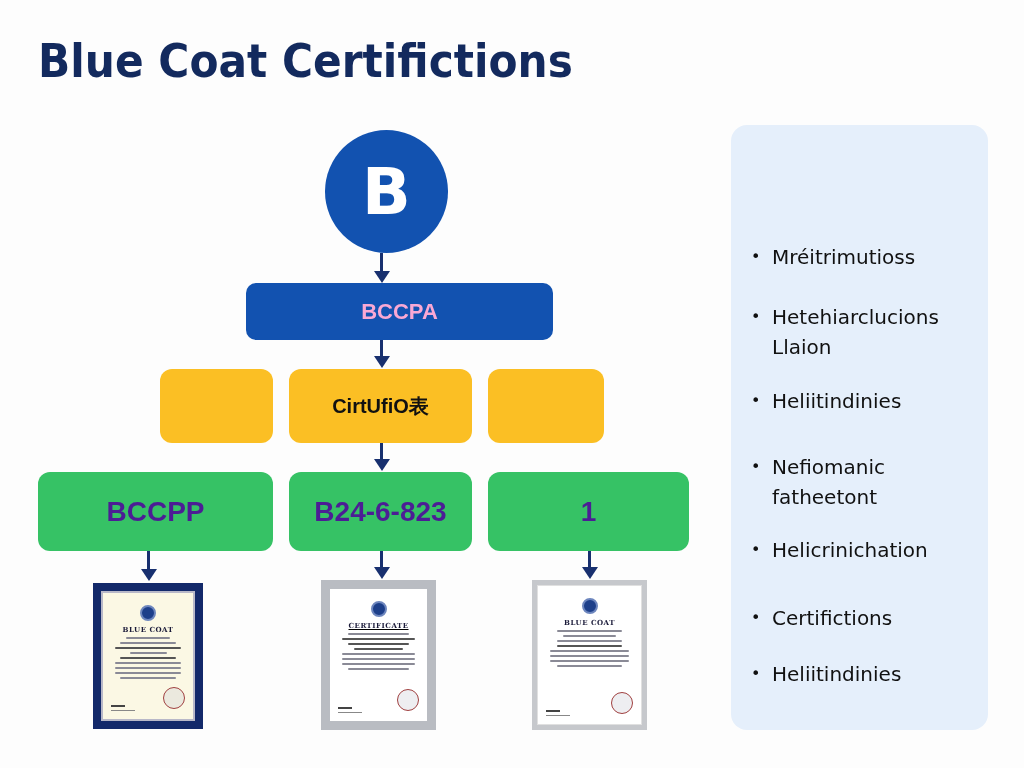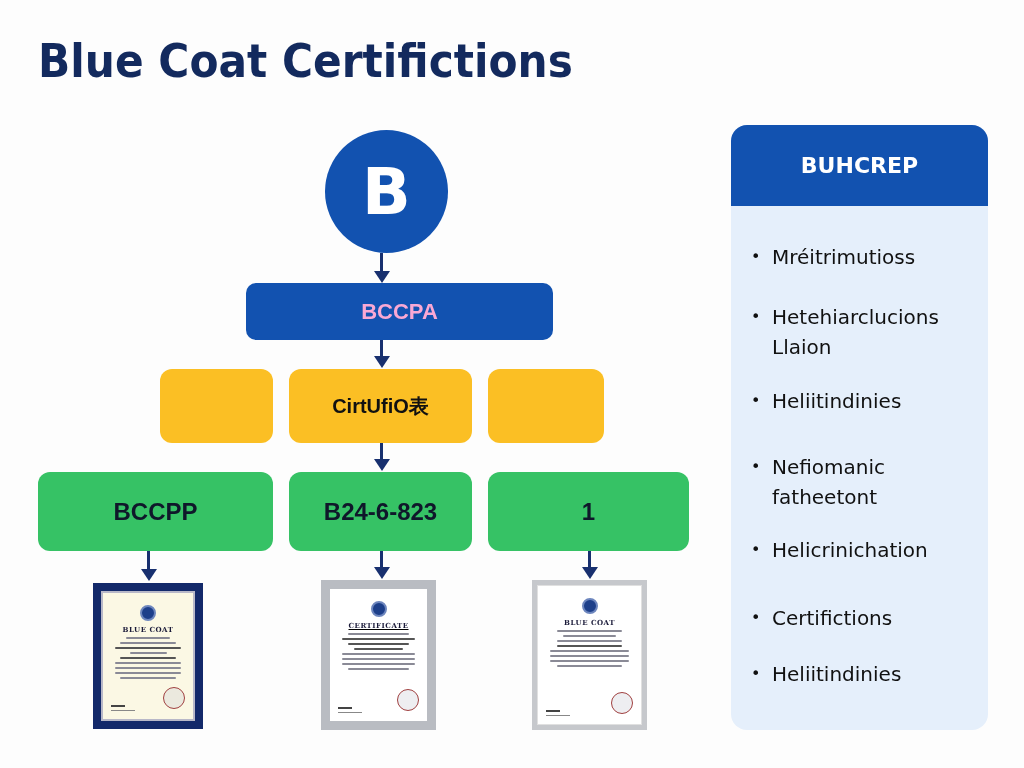--- a/index.html
+++ b/index.html
@@ -23,21 +23,21 @@
       display: flex; align-items: center; justify-content: center;
       color: #fff; font-size: 64px; font-weight: bold;
       font-family: "DejaVu Sans", sans-serif;
     }
     .box {
       display: flex; align-items: center; justify-content: center;
       border-radius: 10px; font-weight: bold;
     }
     .blue-box { background: #1252b0; color: #f9a8d4; font-size: 22px; margin-left: 12px; }
     .yellow-box { background: #fbbf24; color: #111; font-size: 20px; border-radius: 12px; }
-    .green-box { background: #36c265; color: #0f172a; font-size: 24px; border-radius: 12px; }
+    .green-box { background: #36c265; color: #4c1d95; font-size: 28px; border-radius: 12px; }
     .vline { background: #18306f; width: 3px; }
     .arrowhead {
       width: 0; height: 0;
       border-left: 8px solid transparent; border-right: 8px solid transparent;
       border-top: 12px solid #18306f;
     }
     
     .cert { padding: 8px; }
     .cert-inner {
       width: 100%; height: 100%; position: relative;
@@ -190,21 +190,20 @@
       <div class="line l3"></div>
     <div class="line l3"></div>
       <div class="line l2"></div>
     <div class="stamp"></div>
     <div class="sig"></div>
     <div class="sig2"></div>
   </div>
 </div>
 
 <div class="abs panel">
-  <div class="panel-header">BUHCREP</div>
 
   <div class="panel-item" style="top:117px;">
     <span class="bullet">•</span>
     <span class="item-text">Mréitrimutioss</span>
   </div>
   <div class="panel-item" style="top:177px;">
     <span class="bullet">•</span>
     <span class="item-text">Hetehiarclucions Llaion</span>
   </div>
   <div class="panel-item" style="top:261px;">

